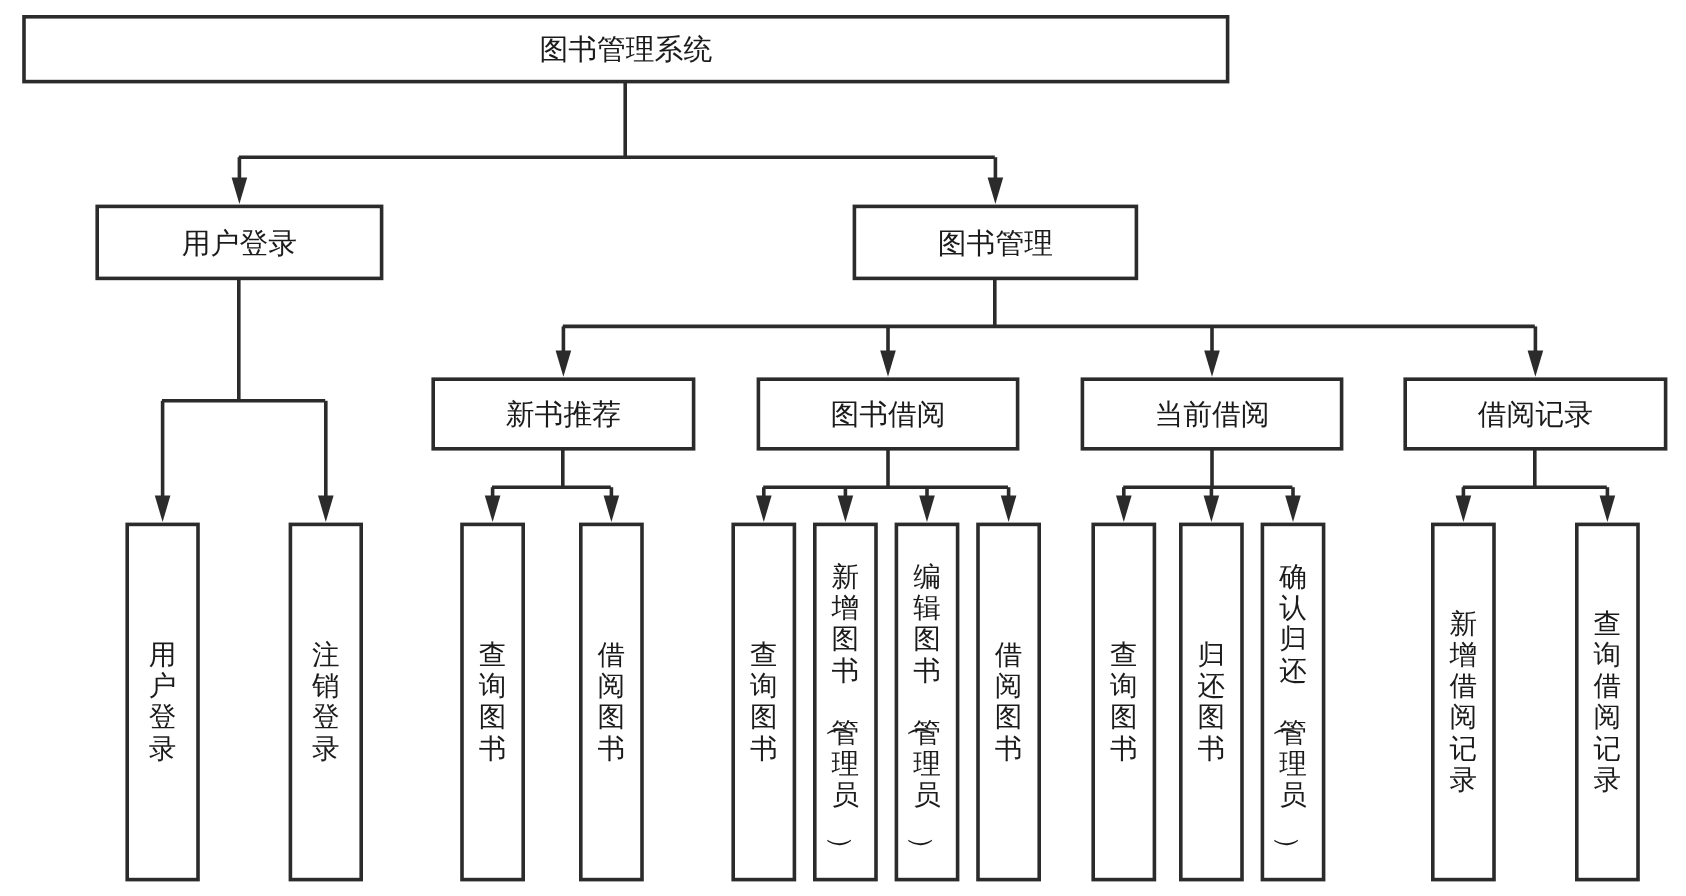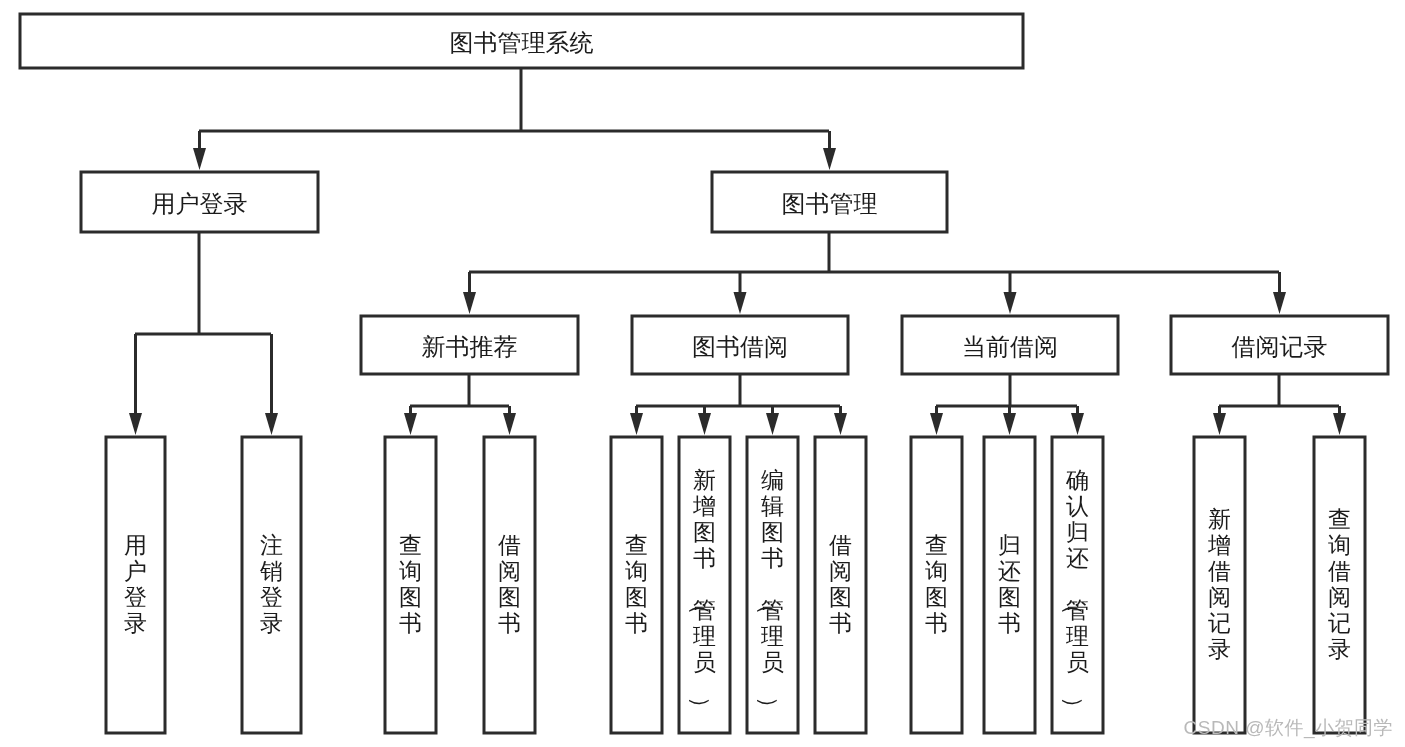--- a/index.html
+++ b/index.html
@@ -201,14 +201,13 @@
         <g>
           <rect x="1194" y="437" width="51" height="296" class="node-box"></rect>
           <text x="1219.5" y="527.28" class="node-label-v"><tspan x="1219.5" dy="0">新</tspan><tspan x="1219.5" dy="26">增</tspan><tspan x="1219.5" dy="26">借</tspan><tspan x="1219.5" dy="26">阅</tspan><tspan x="1219.5" dy="26">记</tspan><tspan x="1219.5" dy="26">录</tspan></text>
         </g>
         <g>
           <rect x="1314" y="437" width="51" height="296" class="node-box"></rect>
           <text x="1339.5" y="527.28" class="node-label-v"><tspan x="1339.5" dy="0">查</tspan><tspan x="1339.5" dy="26">询</tspan><tspan x="1339.5" dy="26">借</tspan><tspan x="1339.5" dy="26">阅</tspan><tspan x="1339.5" dy="26">记</tspan><tspan x="1339.5" dy="26">录</tspan></text>
         </g>
       </g>
   </svg>
-  <div class="watermark">CSDN @软件_小贺同学</div>
 </div>
 
 </body></html>

